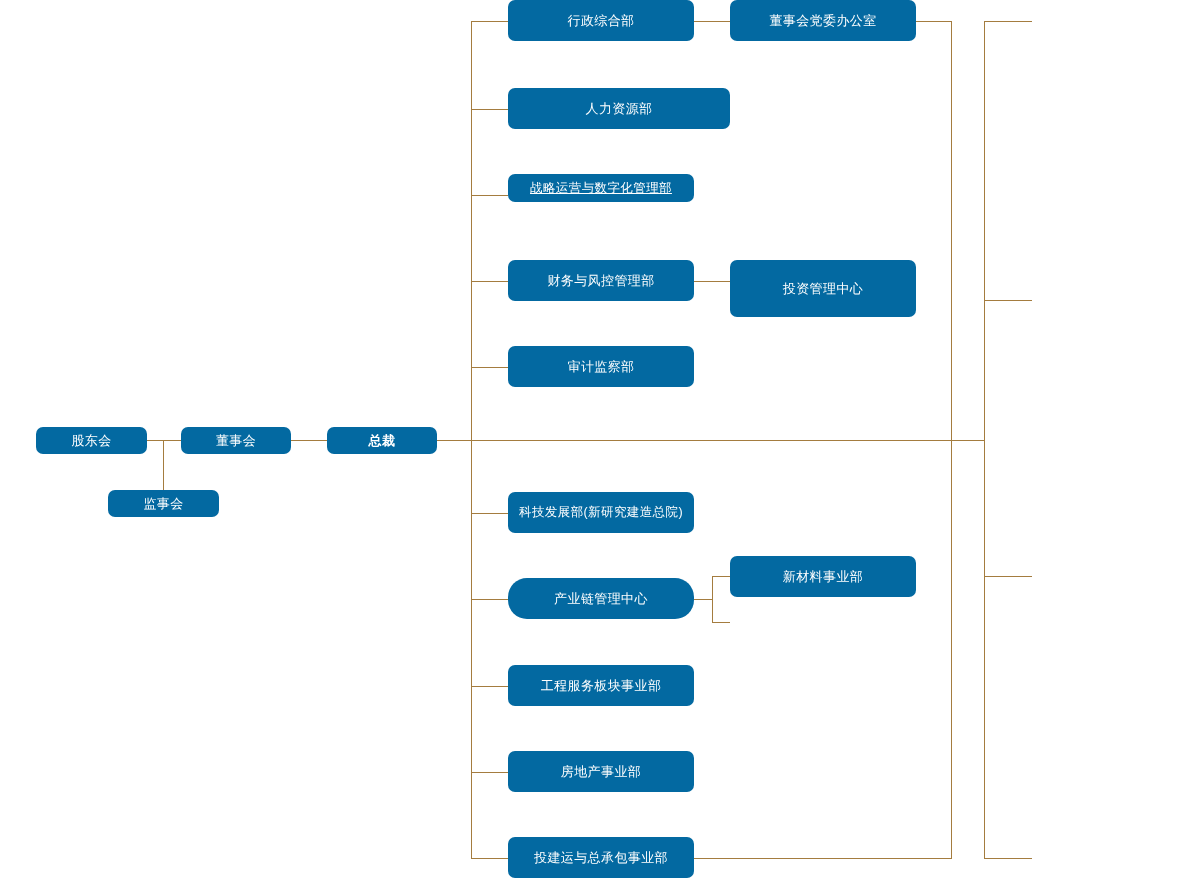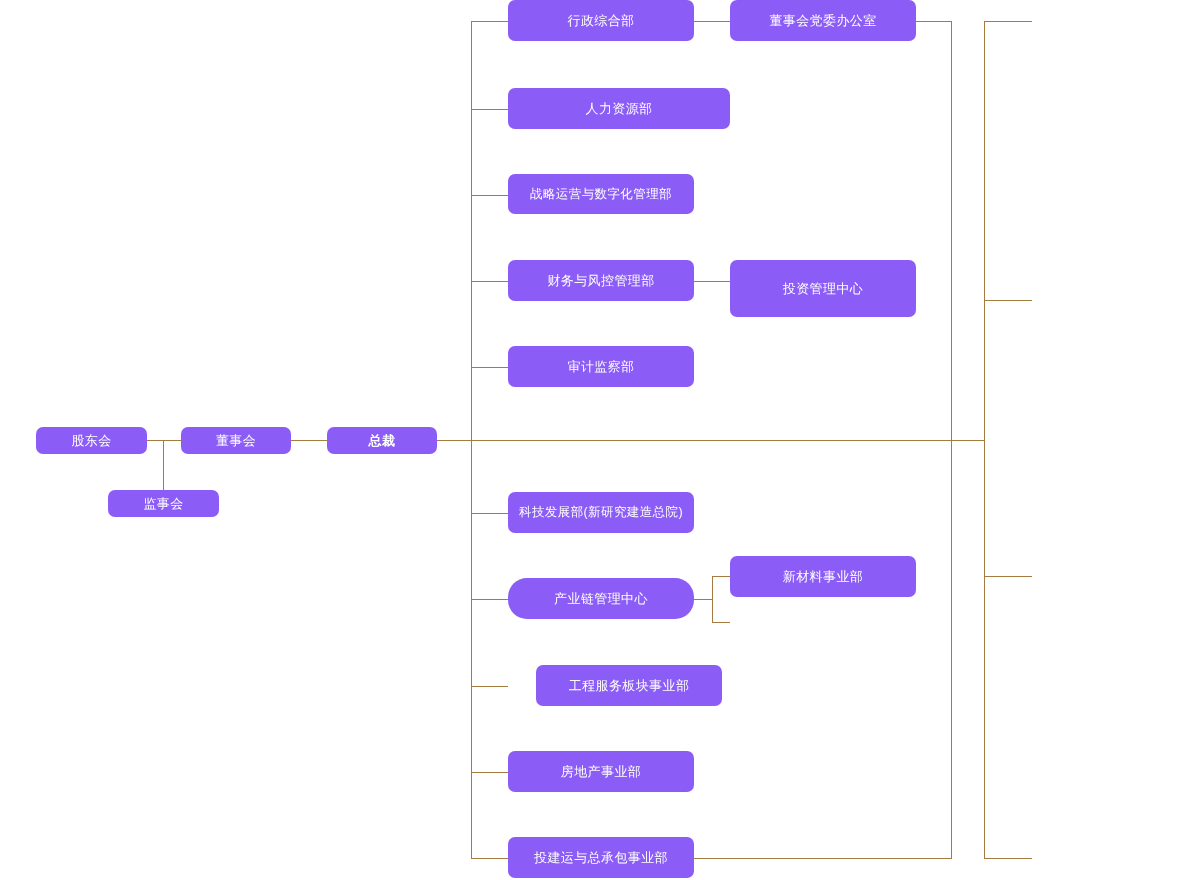--- a/index.html
+++ b/index.html
@@ -13,21 +13,21 @@
   #chart-canvas {
     position: relative;
     width: 1202px;
     height: 880px;
     background: #ffffff;
     overflow: hidden;
   }
   .node {
     position: absolute;
     box-sizing: border-box;
-    background: #8b5cf6;
+    background: #0369a1;
     border-radius: 7px;
     color: #ffffff;
     display: flex;
     align-items: center;
     justify-content: center;
     text-align: left;
     font-size: 13px;
     line-height: 1.2;
     letter-spacing: 0.4px;
     white-space: nowrap;
@@ -105,41 +105,41 @@
   </div>
 
   <div class="node" style="left:508px; top:0px; width:186px; height:41px;">
     <span>行政综合部</span>
   </div>
 
   <div class="node" style="left:508px; top:88px; width:222px; height:41px;">
     <span>人力资源部</span>
   </div>
 
-  <div class="node small" style="left:508px; top:174px; width:186px; height:40px;">
+  <div class="node small" style="left:508px; top:174px; width:186px; height:28px;text-decoration:underline;">
     <span>战略运营与数字化管理部</span>
   </div>
 
   <div class="node" style="left:508px; top:260px; width:186px; height:41px;">
     <span>财务与风控管理部</span>
   </div>
 
   <div class="node" style="left:508px; top:346px; width:186px; height:41px;">
     <span>审计监察部</span>
   </div>
 
   <div class="node small" style="left:508px; top:492px; width:186px; height:41px;">
     <span>科技发展部(新研究建造总院)</span>
   </div>
 
   <div class="node" style="left:508px; top:578px; width:186px; height:41px;border-radius:19px;">
     <span>产业链管理中心</span>
   </div>
 
-  <div class="node" style="left:536px; top:665px; width:186px; height:41px;">
+  <div class="node" style="left:508px; top:665px; width:186px; height:41px;">
     <span>工程服务板块事业部</span>
   </div>
 
   <div class="node" style="left:508px; top:751px; width:186px; height:41px;">
     <span>房地产事业部</span>
   </div>
 
   <div class="node" style="left:508px; top:837px; width:186px; height:41px;">
     <span>投建运与总承包事业部</span>
   </div>

